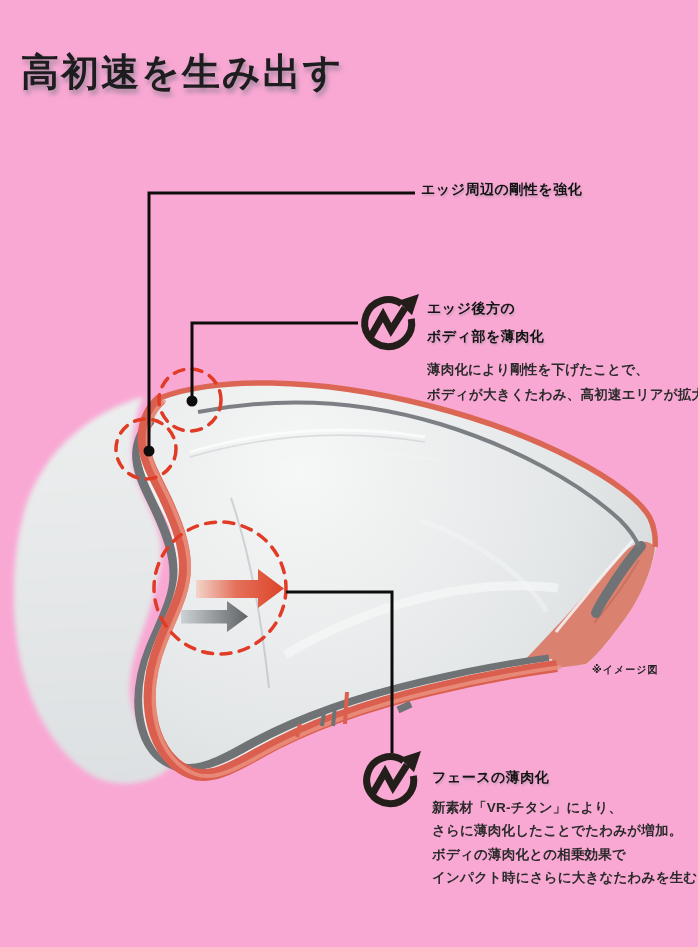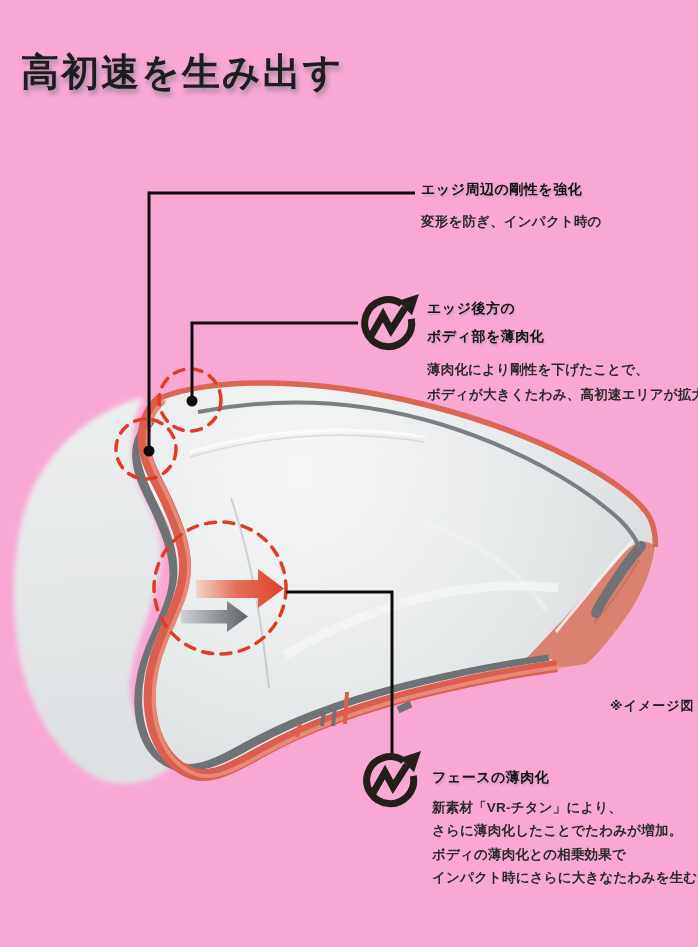--- a/index.html
+++ b/index.html
@@ -23,24 +23,23 @@
     text-shadow:1px 2px 2px rgba(120,132,138,.35);
     white-space:nowrap;
   }
   .ann-heading.single{line-height:24px;}
   .ann-body{font-weight:600; color:#2b2b2b; letter-spacing:.2px; white-space:nowrap;}
   .ann1 .ann-body{margin-top:9px; font-size:13.5px; line-height:24px;}
   .ann2 .ann-body{margin-top:7px; font-size:13.5px; line-height:25px;}
   .ann3 .ann-body{margin-top:5px; font-size:13.5px; line-height:23.4px;}
   .callout-icon{position:absolute;}
   .figure-note{
-    position:absolute; left:610px; top:663px;
-    font-size:13px; font-weight:700; color:#232323; letter-spacing:1px;
+    position:absolute; left:592px; top:663px;
+    font-size:10px; font-weight:700; color:#232323; letter-spacing:1px;
     white-space:nowrap;
-    margin-top:34px;
   }
 </style>
 </head>
 <body>
 
 <div class="stage">
 
   <svg class="illo" viewBox="0 0 698 947">
     <defs>
       <filter id="soft" x="-15%" y="-15%" width="130%" height="130%">
@@ -132,21 +131,20 @@
     <circle cx="192" cy="401" r="5.5" fill="#0e0d0c"></circle>
   </svg>
 
   <div class="page-title">
     <div>高初速を生み出す</div>
   </div>
 
   <div class="ann ann1" style="left:421px; top:177px;">
     <div class="ann-heading single">エッジ周辺の剛性を強化</div>
     <div class="ann-body">
-      <div>変形を防ぎ、インパクト時の</div>
     </div>
   </div>
 
   <svg class="callout-icon" style="left:353px; top:288px;" width="70" height="70" viewBox="-35 -35 70 70">
     <path d="M 23.3,-4.1 A 23.5,23.5 0 1 1 13.5,-19.2" fill="none" stroke="#241e1b" stroke-width="7"></path>
     <path d="M -17,13 L -5,-8 L 3,7 L 17,-15" fill="none" stroke="#241e1b" stroke-width="7"></path>
     <polygon points="31,-29 24,-7.8 9.8,-22" fill="#241e1b"></polygon>
   </svg>
   <div class="ann ann2" style="left:427px; top:294px;">
     <div class="ann-heading">

